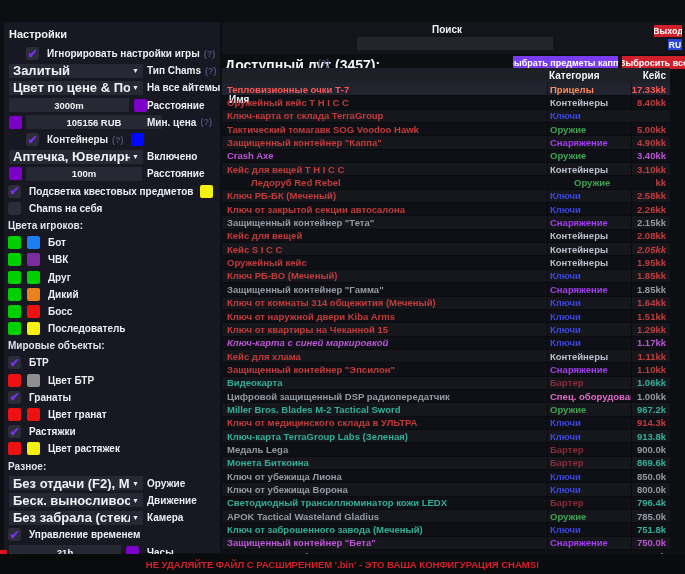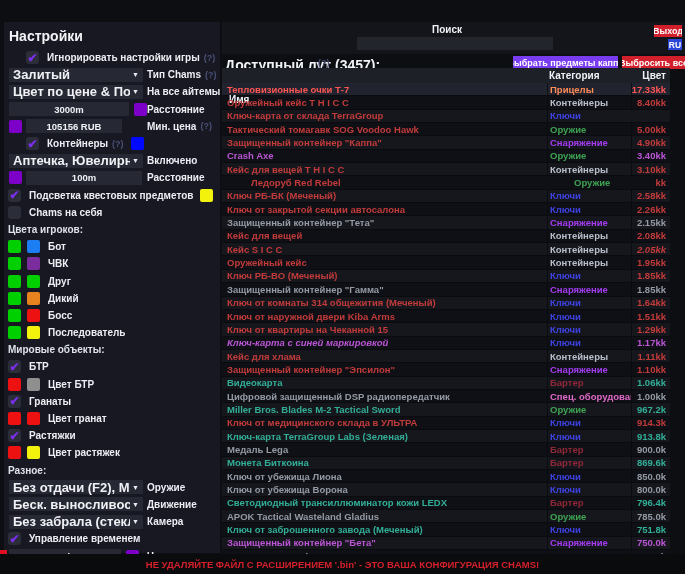--- a/index.html
+++ b/index.html
@@ -3,21 +3,21 @@
 <meta charset="utf-8">
 <style>
   html,body{margin:0;padding:0;background:#0d0e12;}
   body{width:685px;height:574px;position:relative;overflow:hidden;
        font-family:"Liberation Sans",sans-serif;font-weight:700;
        -webkit-font-smoothing:antialiased;color:#e8eaf0;}
   .abs{position:absolute;}
 
   
   #settings-panel{left:4px;top:22px;width:216px;height:531px;background:#171821;padding:4px 0 0 0;box-sizing:border-box;}
-  #settings-title{margin:2px 0 5px 5px;font-size:14px;color:#f2f3f7;}
+  #settings-title{margin:2px 0 5px 5px;font-size:11px;color:#f2f3f7;}
   .srow{height:17.2px;display:flex;align-items:center;position:relative;font-size:10px;}
   .sec{margin-left:4px;color:#dfe2ea;}
   .lbl{color:#eceef4;white-space:nowrap;}
   .help{color:#4a5076;margin-left:4px;font-size:9px;}
   .cb{width:13px;height:13px;background:#2b2d38;border-radius:3px;margin-left:4px;
       display:flex;align-items:center;justify-content:center;flex:none;}
   .cb.ind{margin-left:22px;}
   .cb .check{color:#7b2ff0;font-size:12px;line-height:10px;}
   .cb + .lbl{margin-left:8px;}
   .dd{width:134px;height:14px;background:#262934;margin-left:5px;display:flex;align-items:center;
@@ -101,21 +101,21 @@
       </div>
       <div class="srow">
         <div class="inp" style="width: 120px; margin-left: 5px;">3000m</div>
         <div class="sw" style="background: rgb(125, 0, 200); margin-left: 5px;"></div>
         <div class="lblcol">
           <span class="lbl">Расстояние</span>
         </div>
       </div>
       <div class="srow">
         <div class="sw" style="background: rgb(125, 0, 200); margin-left: 5px;"></div>
-        <div class="inp" style="width: 96px; margin-left: 4px;">105156 RUB</div>
+        <div class="inp" style="width: 136px; margin-left: 4px;">105156 RUB</div>
         <div class="lblcol">
           <span class="lbl">Мин. цена</span>
           <span class="help">(?)</span>
         </div>
       </div>
       <div class="srow">
         <div class="cb ind">
           <span class="check">✔</span>
         </div>
         <span class="lbl">Контейнеры</span>
@@ -272,21 +272,21 @@
 
 <div id="loot-title" class="abs">Доступный лут (3457):</div>
 <div id="loot-help" class="abs">(?)</div>
 <div id="kappa-btn" class="abs btn">Выбрать предметы каппа</div>
 <div id="dropall-btn" class="abs btn">Выбросить все</div>
 
 <div id="loot-table" class="abs">
   <div id="loot-cols">
     <span class="c-name">Имя</span>
     <span class="c-cat">Категория</span>
-    <span class="c-price">Цвет</span>
+    <span class="c-price">Кейс</span>
   </div>
   <div id="loot-rows">
       <div class="lrow hl">
         <span class="cell name" style="color: rgb(194, 59, 59);">Тепловизионные очки Т-7</span>
         <span class="cell cat" style="color: rgb(212, 96, 60);">Прицелы</span>
         <span class="cell price" style="color: rgb(194, 59, 59);">17.33kk</span>
       </div>
       <div class="lrow">
         <span class="cell name" style="color: rgb(194, 59, 59);">Оружейный кейс T H I C C</span>
         <span class="cell cat" style="color: rgb(185, 191, 202);">Контейнеры</span>

